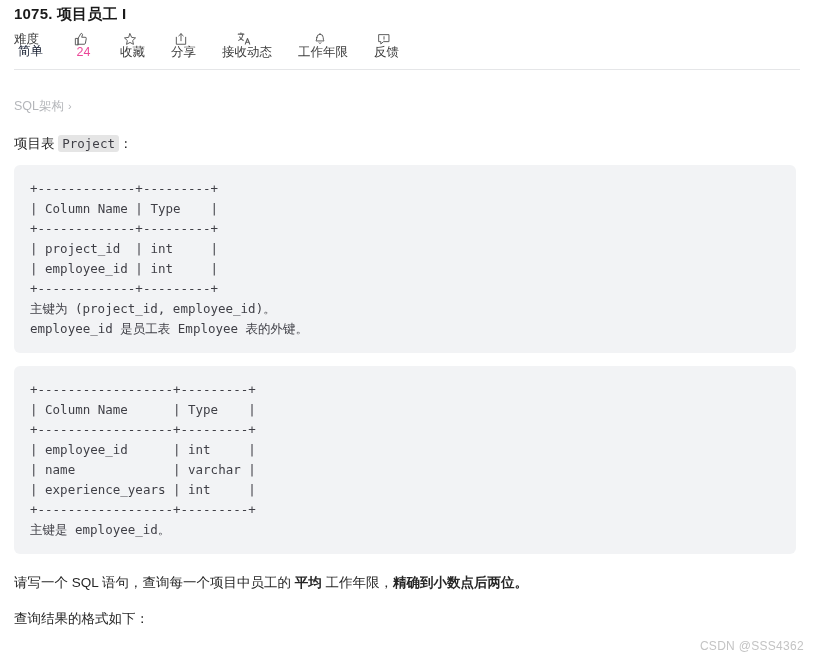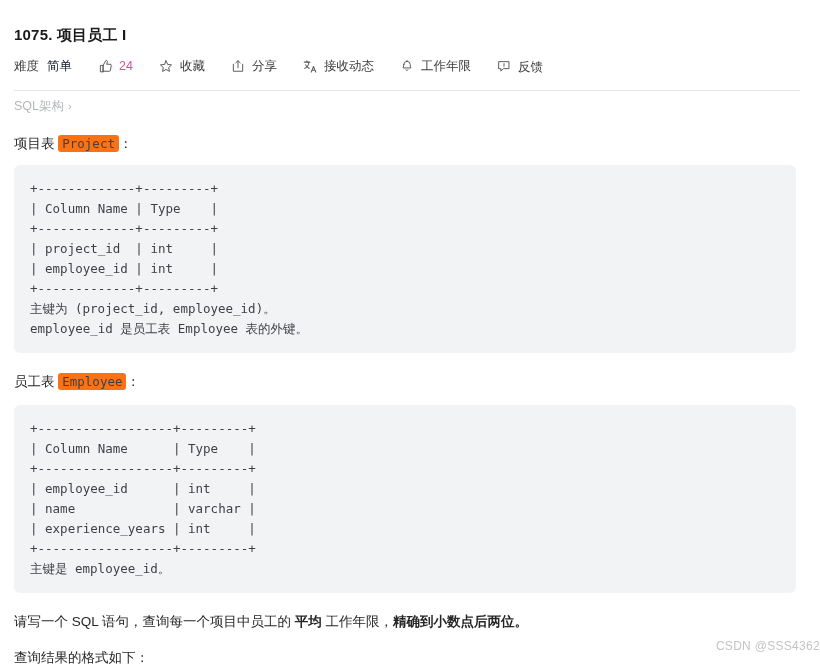--- a/index.html
+++ b/index.html
@@ -21,40 +21,41 @@
     box-sizing: border-box;
     width: 820px;
   }
 
   
   .title {
     font-size: 15px;
     font-weight: 600;
     color: #1a1a1a;
     letter-spacing: .2px;
-    padding-top: 25px;
+    padding-top: 4px;
     line-height: 20px;
   }
 
   .toolbar {
     display: flex;
     align-items: center;
     height: 30px;
     margin-top: 6px;
     font-size: 12.5px;
     color: #3c3c3c;
   }
   .tool {
     display: flex;
     align-items: center;
     margin-right: 26px;
     white-space: nowrap;
     line-height: 1;
-  }
-  .tool:last-child { margin-right: 16px; align-items: flex-end; }
+    flex-direction: column;
+  }
+  .tool:last-child { margin-right: 16px; }
   .tool .ico {
     display: inline-flex;
     align-items: center;
     justify-content: center;
     width: 15px;
     height: 15px;
     margin-right: 6px;
     color: #5c5c5c;
   }
   .tool .ico svg { display: block; }
@@ -64,39 +65,39 @@
 
   .divider {
     height: 1px;
     background: #e5e6e8;
     margin-top: 9px;
     width: 786px;
   }
 
   
   .breadcrumb {
-    margin-top: 6px;
+    margin-top: 27px;
     font-size: 12.5px;
     color: #b4b6ba;
     line-height: 18px;
   }
   .breadcrumb .chev { margin-left: 4px; font-size: 11px; }
 
   
   .para {
     font-size: 13.5px;
     color: #262626;
     line-height: 20px;
     margin-top: 19px;
   }
   .para.tight { margin-top: 16px; }
   code.inline {
     font-family: "DejaVu Sans Mono", "Liberation Mono", monospace;
     font-size: 12.5px;
-    background: #f97316;
+    background: #e5e5e5;
     color: #3f3f46;
     padding: 1px 4px;
     border-radius: 3px;
   }
   .b { font-weight: 700; }
 
   
   pre.code {
     background: #f2f3f5;
     border-radius: 6px;
@@ -111,21 +112,21 @@
     white-space: pre;
     overflow: hidden;
   }
   pre.code.last {
     margin-top: 13px;
   }
 
   
   .watermark {
     position: absolute;
-    right: 0;
+    right: 16px;
     top: 639px;
     font-size: 12px;
     color: #c4c4c4;
     letter-spacing: .3px;
     font-family: "Liberation Sans", "DejaVu Sans", sans-serif;
   }
 </style>
 </head>
 <body>
 
@@ -221,23 +222,20 @@
 
   <pre class="code">+-------------+---------+
 | Column Name | Type    |
 +-------------+---------+
 | project_id  | int     |
 | employee_id | int     |
 +-------------+---------+
 主键为 (project_id, employee_id)。
 employee_id 是员工表 Employee 表的外键。</pre>
 
-  <div class="para">
-    <span>员工表 </span><code class="inline">Employee</code><span>：</span>
-  </div>
 
   <pre class="code last">+------------------+---------+
 | Column Name      | Type    |
 +------------------+---------+
 | employee_id      | int     |
 | name             | varchar |
 | experience_years | int     |
 +------------------+---------+
 主键是 employee_id。</pre>
 

